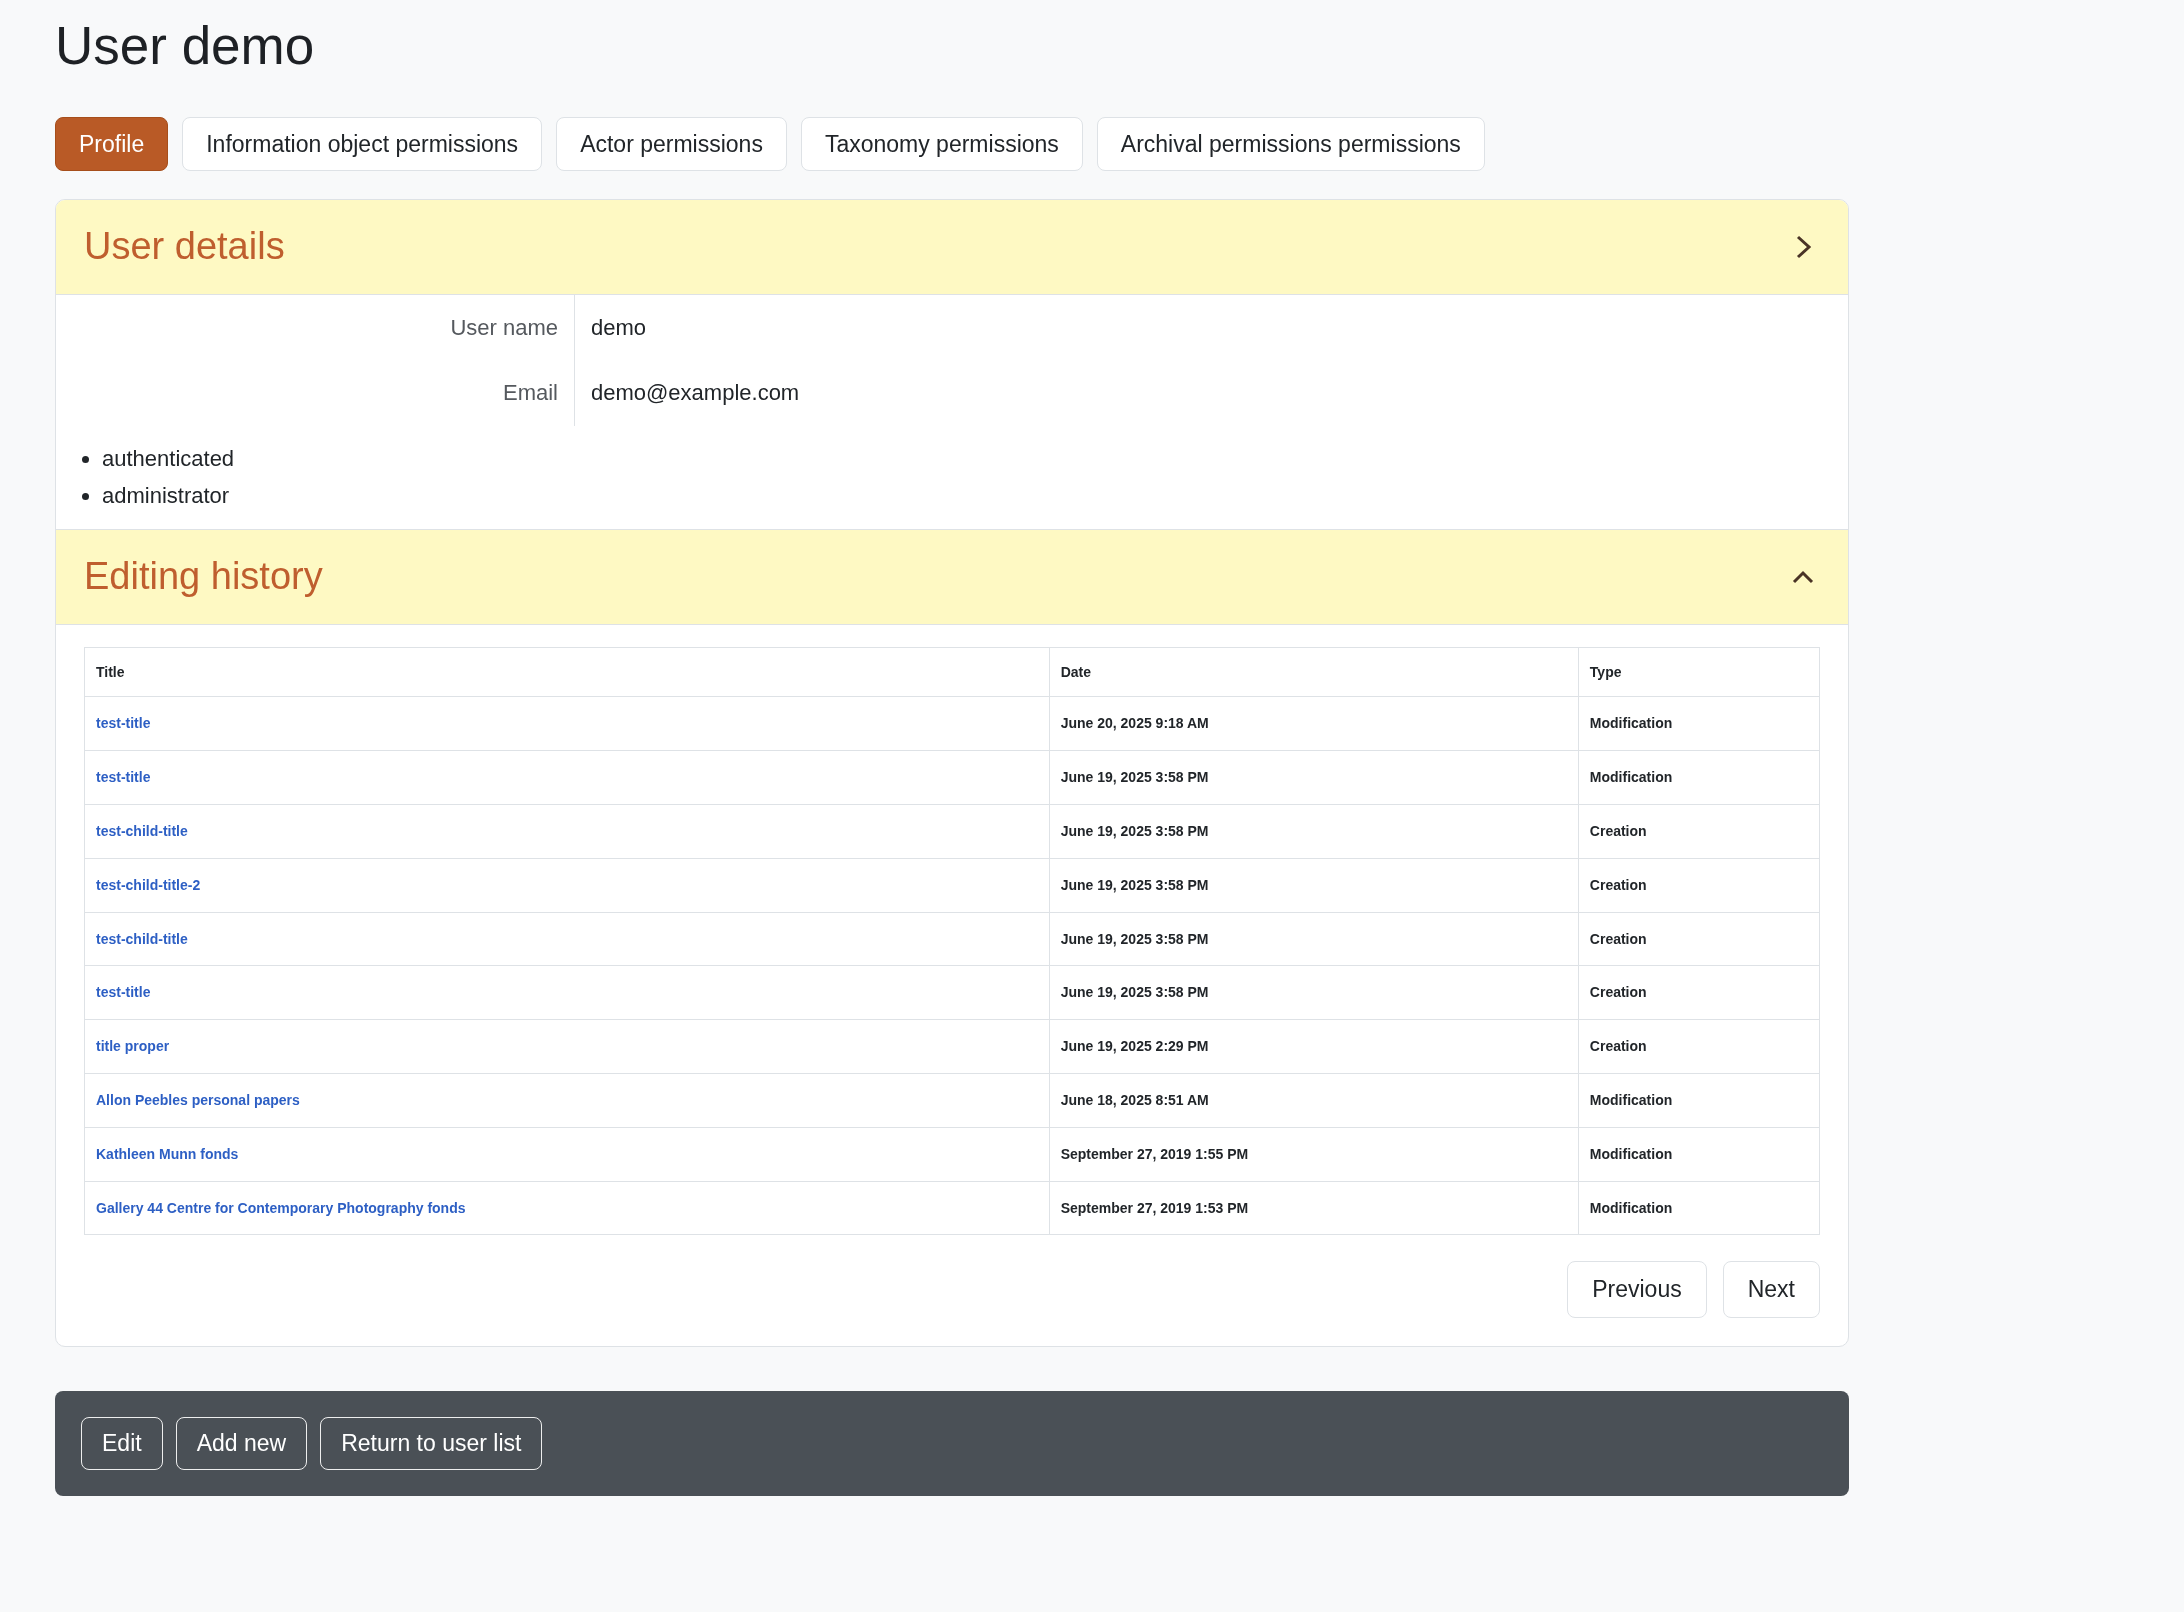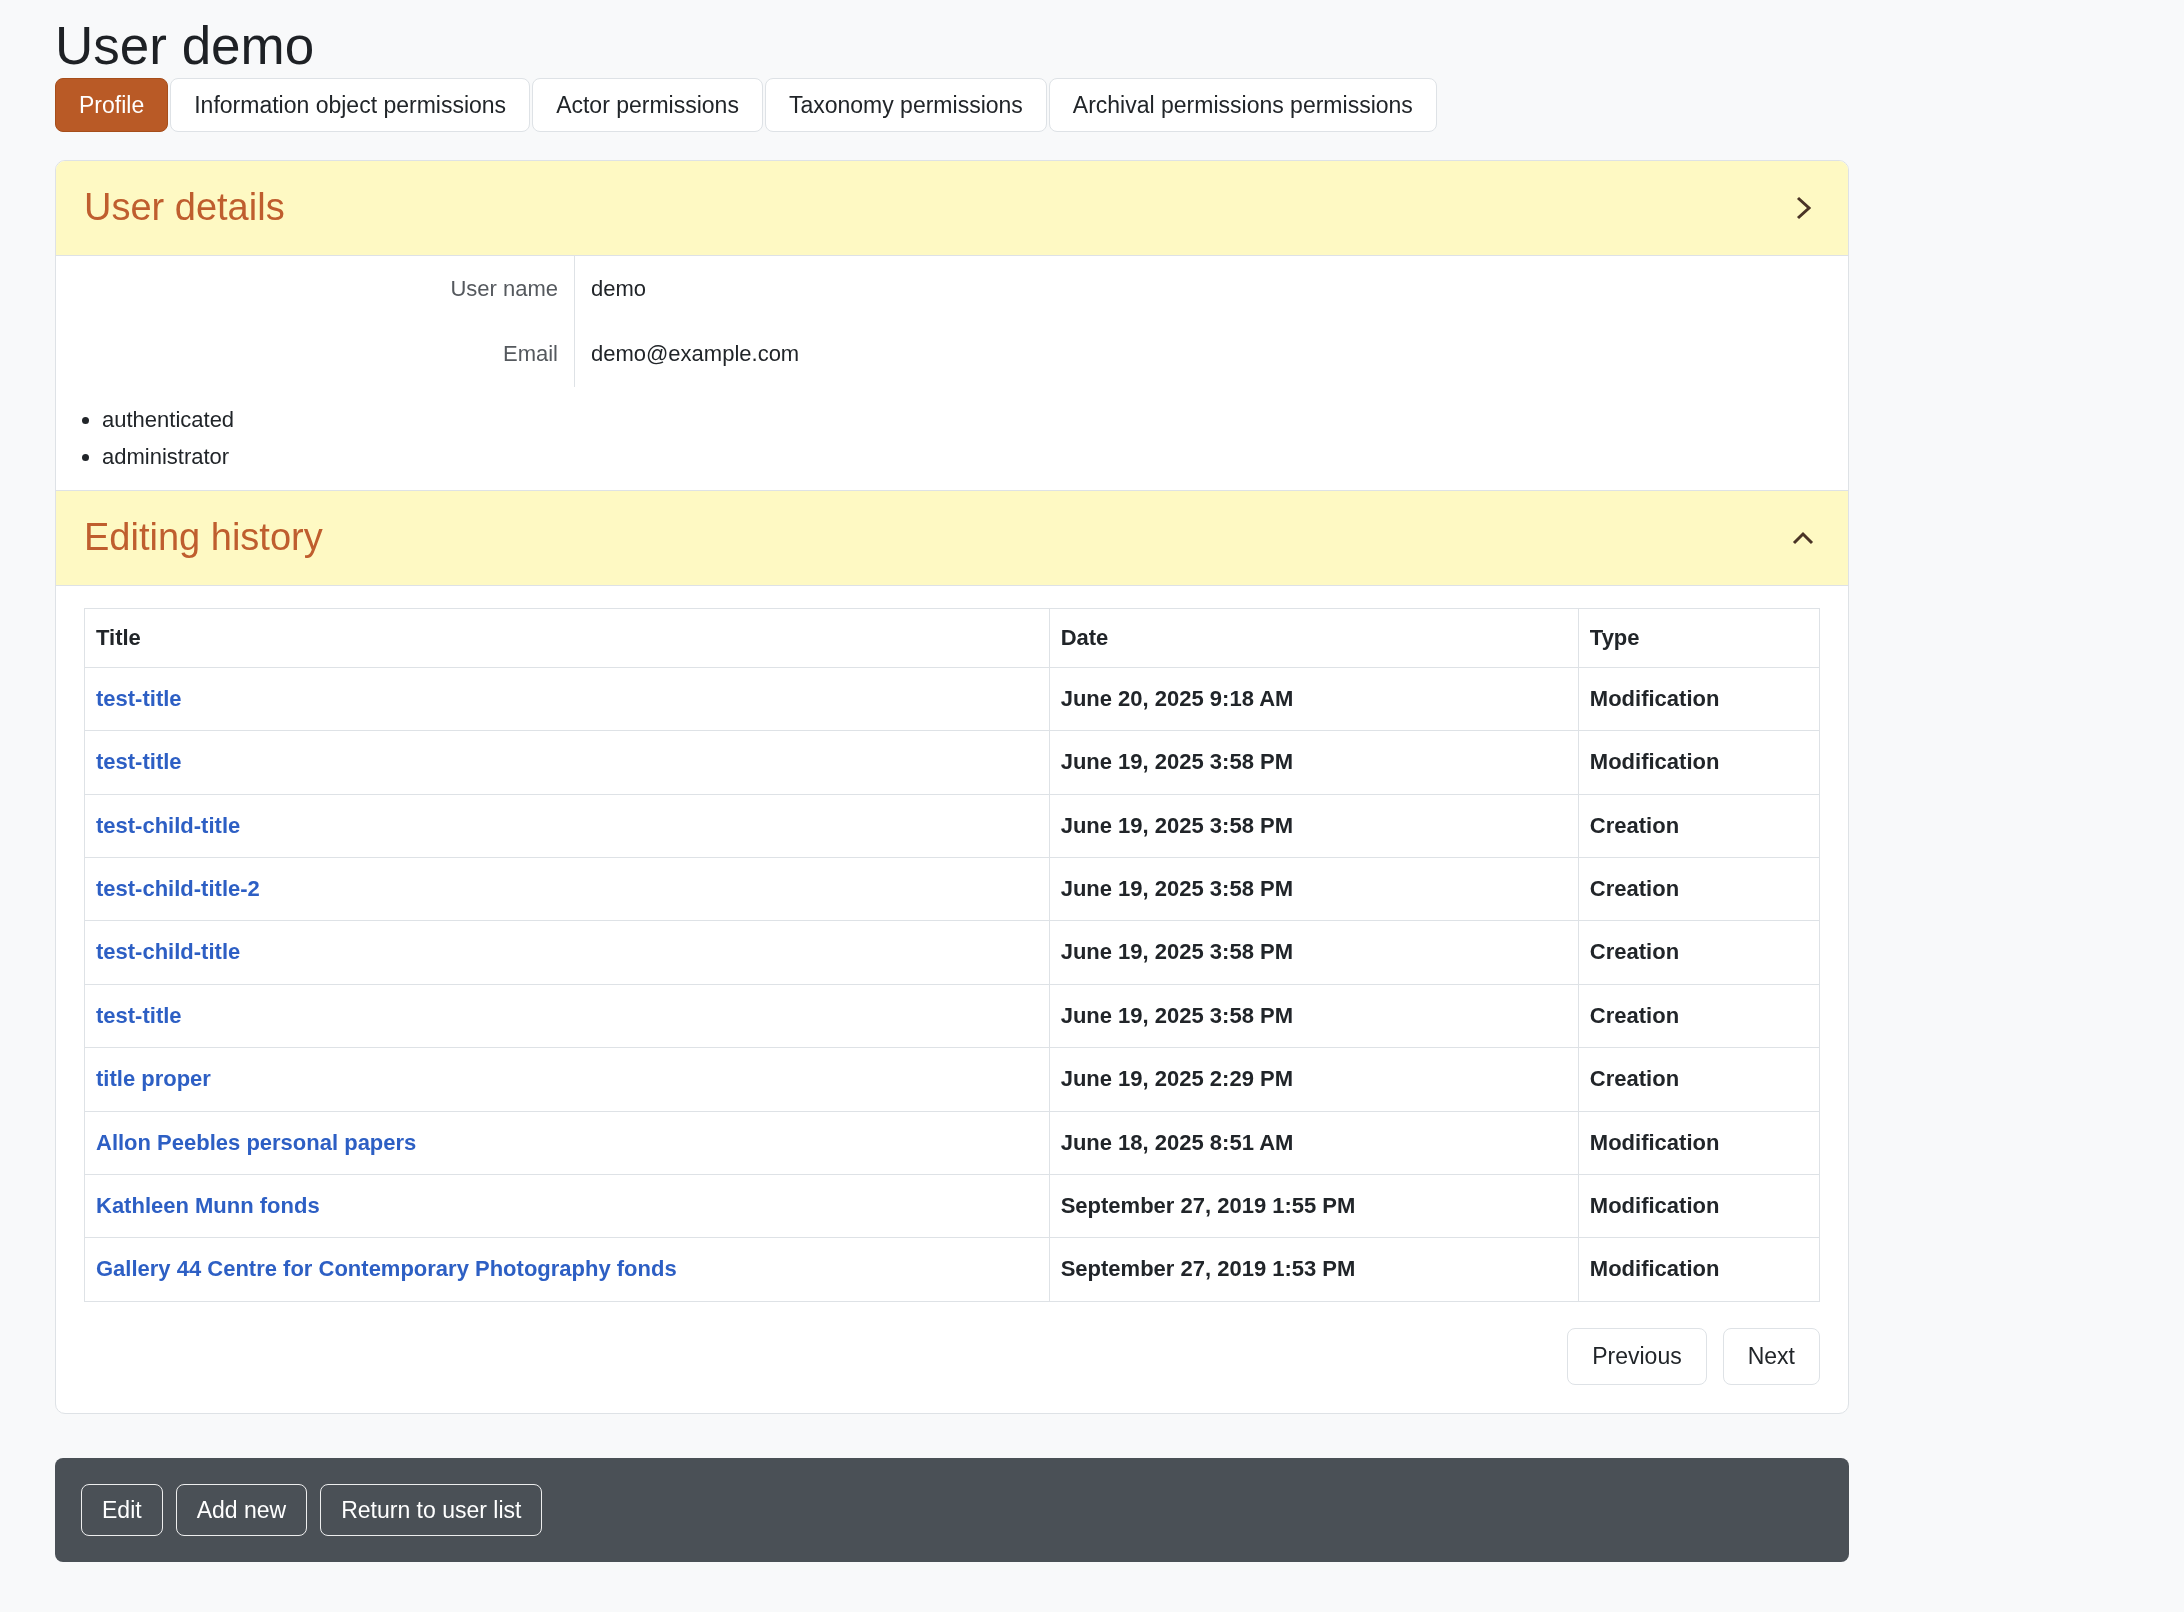--- a/index.html
+++ b/index.html
@@ -29,21 +29,22 @@
   h1.page-title {
     margin: 0;
     font-size: 53px;
     font-weight: 500;
     line-height: 1.2;
     color: #1E2125;
   }
   
   .tabs {
     display: flex;
-    gap: 2px;
+    gap: 14px;
+    margin-top: 39px;
   }
   .tab {
     font-family: inherit;
     font-size: 23px;
     line-height: 1.25;
     padding: 12px 23px;
     background: #fff;
     border: 1px solid var(--border);
     border-radius: 8px;
     color: var(--text-dark);
@@ -105,21 +106,21 @@
   .groups-list li { margin-bottom: 10px; line-height: 1.25; }
   .groups-list li:last-child { margin-bottom: 0; }
   
   .history-body {
     border-top: 1px solid var(--border);
     padding: 22px 28px 28px 28px;
   }
   table.history-table {
     width: 100%;
     border-collapse: collapse;
-    font-size: 22px;
+    font-size: 14px;
   }
   table.history-table th,
   table.history-table td {
     border: 1px solid var(--border);
     text-align: left;
     vertical-align: middle;
   }
   table.history-table th {
     font-weight: 700;
     padding: 16px 11px;

